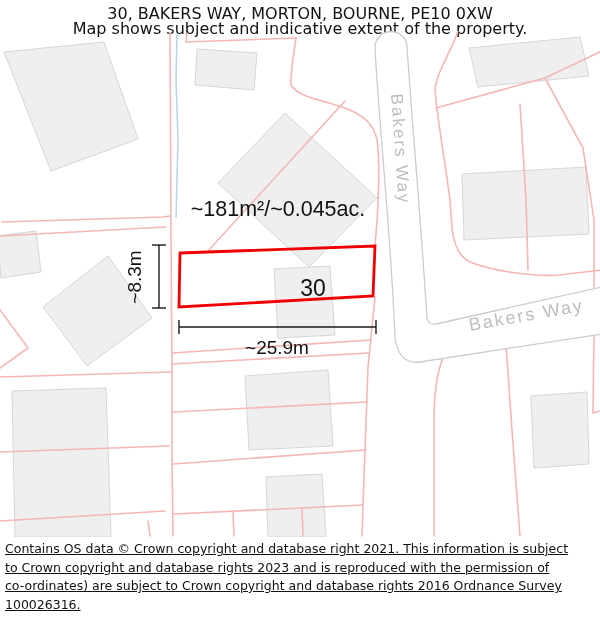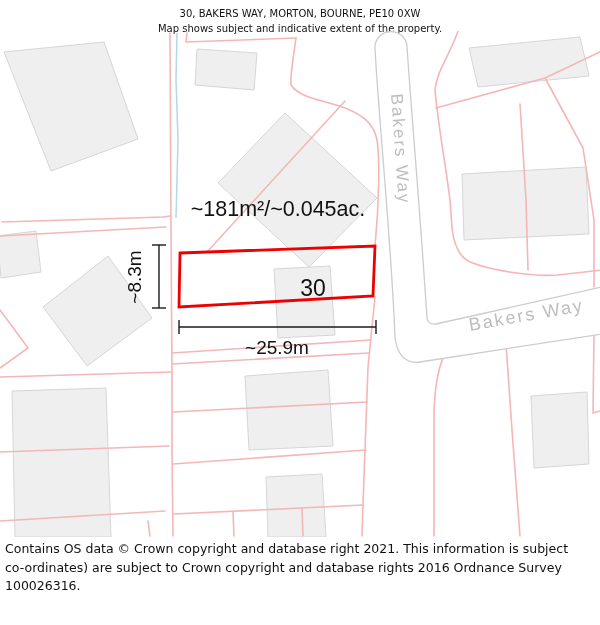--- a/index.html
+++ b/index.html
@@ -1,23 +1,23 @@
 <!DOCTYPE html>
 <html style="--plot-outline: #ee0000; --parcel-line: #f4b6b6; --building-fill: #efefef; --building-stroke: #d6d6d6; --road-border: #cccccc; --road-label: #bdbdbd; --water-line: #b5d6e8; --dimension-line: #1a1a1a;"><head>
 <meta charset="utf-8">
 <style>
   html,body{margin:0;padding:0;background:#ffffff;}
   #page{position:relative;width:600px;height:625px;background:#fff;overflow:hidden;
         font-family:"DejaVu Sans", sans-serif;color:#1a1a1a;}
   #title-block{position:absolute;top:6px;left:0;width:600px;text-align:center;
-               font-size:10px;line-height:15px;color:#111;}
+               font-size:16px;line-height:15px;color:#111;}
   #map-svg{position:absolute;top:0;left:0;}
   #footer-block{position:absolute;top:540px;left:5px;width:594px;
                 font-size:12.5px;line-height:18.6px;color:#111;}
-  #footer-block div{white-space:nowrap;}
+  #footer-block div{white-space:nowrap;text-decoration:underline;}
   .map-label{font-family:"Liberation Sans", sans-serif;fill:#111;}
   .road-label{font-family:"Liberation Sans", sans-serif;fill:var(--road-label,#bdbdbd);letter-spacing:2px;}
   .bld{fill:var(--building-fill,#efefef);stroke:var(--building-stroke,#d6d6d6);stroke-width:1;}
   .parcel{fill:none;stroke:var(--parcel-line,#f4b6b6);stroke-width:1.6;stroke-linecap:round;stroke-linejoin:round;}
   .dim{stroke:var(--dimension-line,#1a1a1a);stroke-width:1.4;}
 </style>
 </head>
 <body>
 
 <div id="page">
@@ -103,17 +103,18 @@
 
       <text class="map-label" font-size="21.5" text-anchor="middle" x="278" y="216">~181m²/~0.045ac.</text>
       <text class="map-label" font-size="23" text-anchor="middle" x="313" y="296">30</text>
       <text class="map-label" font-size="19" text-anchor="middle" transform="translate(141,277) rotate(-90)">~8.3m</text>
       <text class="map-label" font-size="19" text-anchor="middle" x="277" y="354">~25.9m</text>
     </g>
   </svg>
 
   <div id="footer-block">
     <div>Contains OS data © Crown copyright and database right 2021. This information is subject</div>
+    <div>to Crown copyright and database rights 2023 and is reproduced with the permission of</div>
     <div>co-ordinates) are subject to Crown copyright and database rights 2016 Ordnance Survey</div>
     <div>100026316.</div>
   </div>
 
 </div>
 
 </body></html>

